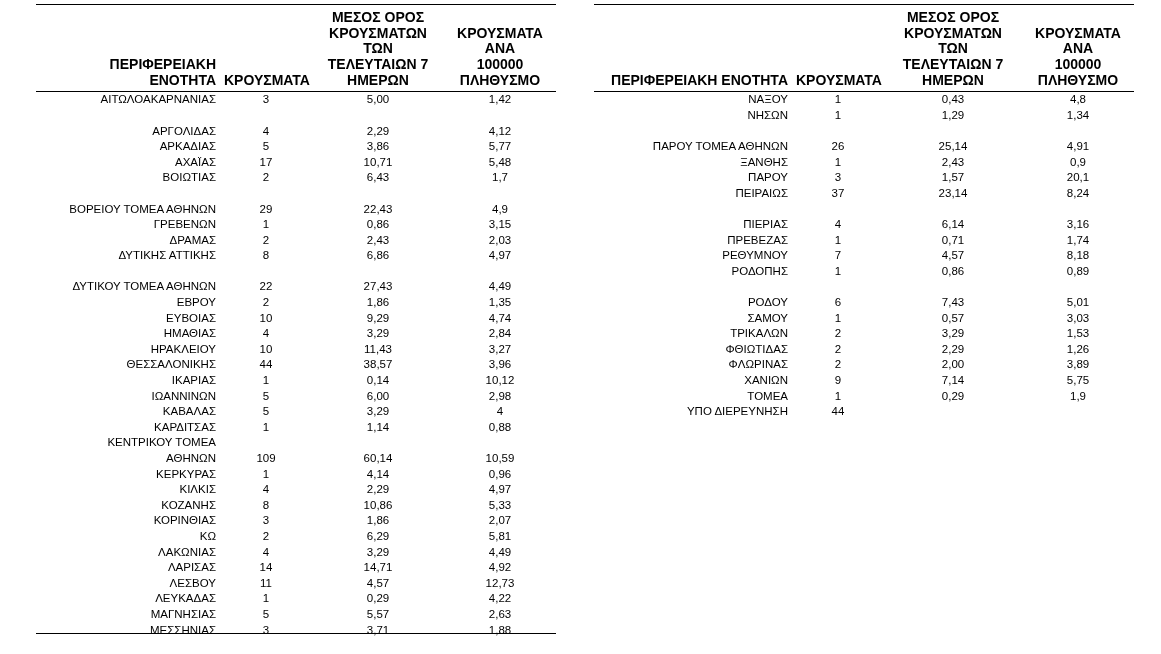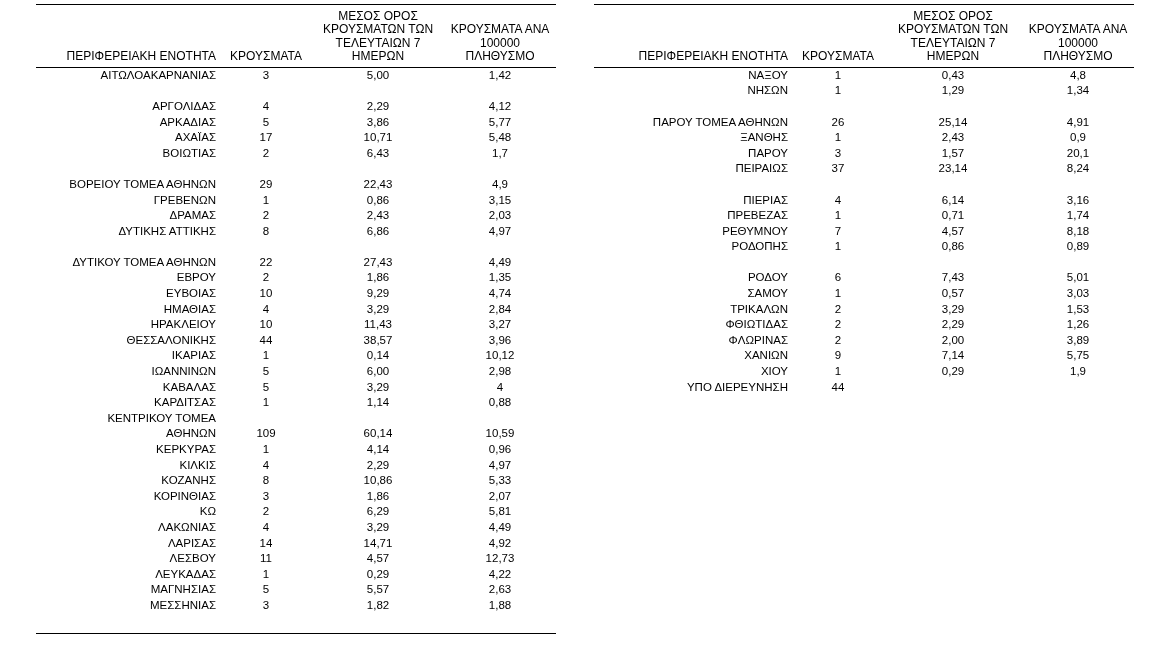--- a/index.html
+++ b/index.html
@@ -31,22 +31,22 @@
   }
   table.stat {
     border-collapse: collapse;
     table-layout: fixed;
     font-size: 11.5px;
   }
   table.stat.left { width: 520px; }
   table.stat.right { width: 540px; }
 
   table.stat thead th {
-    font-weight: normal;
-    font-size: 12px;
+    font-weight: bold;
+    font-size: 14px;
     vertical-align: bottom;
     padding: 0 4px 3px 4px;
     line-height: 1.12;
     text-align: center;
     border-top: 1.6px solid #000;
     border-bottom: 1.1px solid #000;
     padding-top: 5px;
     height: 52px;
   }
   table.stat thead th.hdr-region {
@@ -320,21 +320,21 @@
           </tr>
           <tr>
             <td class="region">ΜΑΓΝΗΣΙΑΣ</td>
             <td class="num">5</td>
             <td class="num">5,57</td>
             <td class="num">2,63</td>
           </tr>
           <tr>
             <td class="region">ΜΕΣΣΗΝΙΑΣ</td>
             <td class="num">3</td>
-            <td class="num">1,82</td>
+            <td class="num">3,71</td>
             <td class="num">1,88</td>
           </tr>
         </tbody>
     </table>
 
     <table class="stat right">
       <colgroup>
         <col class="rcol-region">
         <col class="rcol-cases">
         <col class="rcol-avg">
@@ -464,21 +464,21 @@
             <td class="num">2,00</td>
             <td class="num">3,89</td>
           </tr>
           <tr>
             <td class="region">ΧΑΝΙΩΝ</td>
             <td class="num">9</td>
             <td class="num">7,14</td>
             <td class="num">5,75</td>
           </tr>
           <tr>
-            <td class="region">ΧΙΟΥ</td>
+            <td class="region">ΤΟΜΕΑ</td>
             <td class="num">1</td>
             <td class="num">0,29</td>
             <td class="num">1,9</td>
           </tr>
           <tr>
             <td class="region italic">ΥΠΟ ΔΙΕΡΕΥΝΗΣΗ</td>
             <td class="num italic">44</td>
             <td class="num"></td>
             <td class="num"></td>
           </tr>

